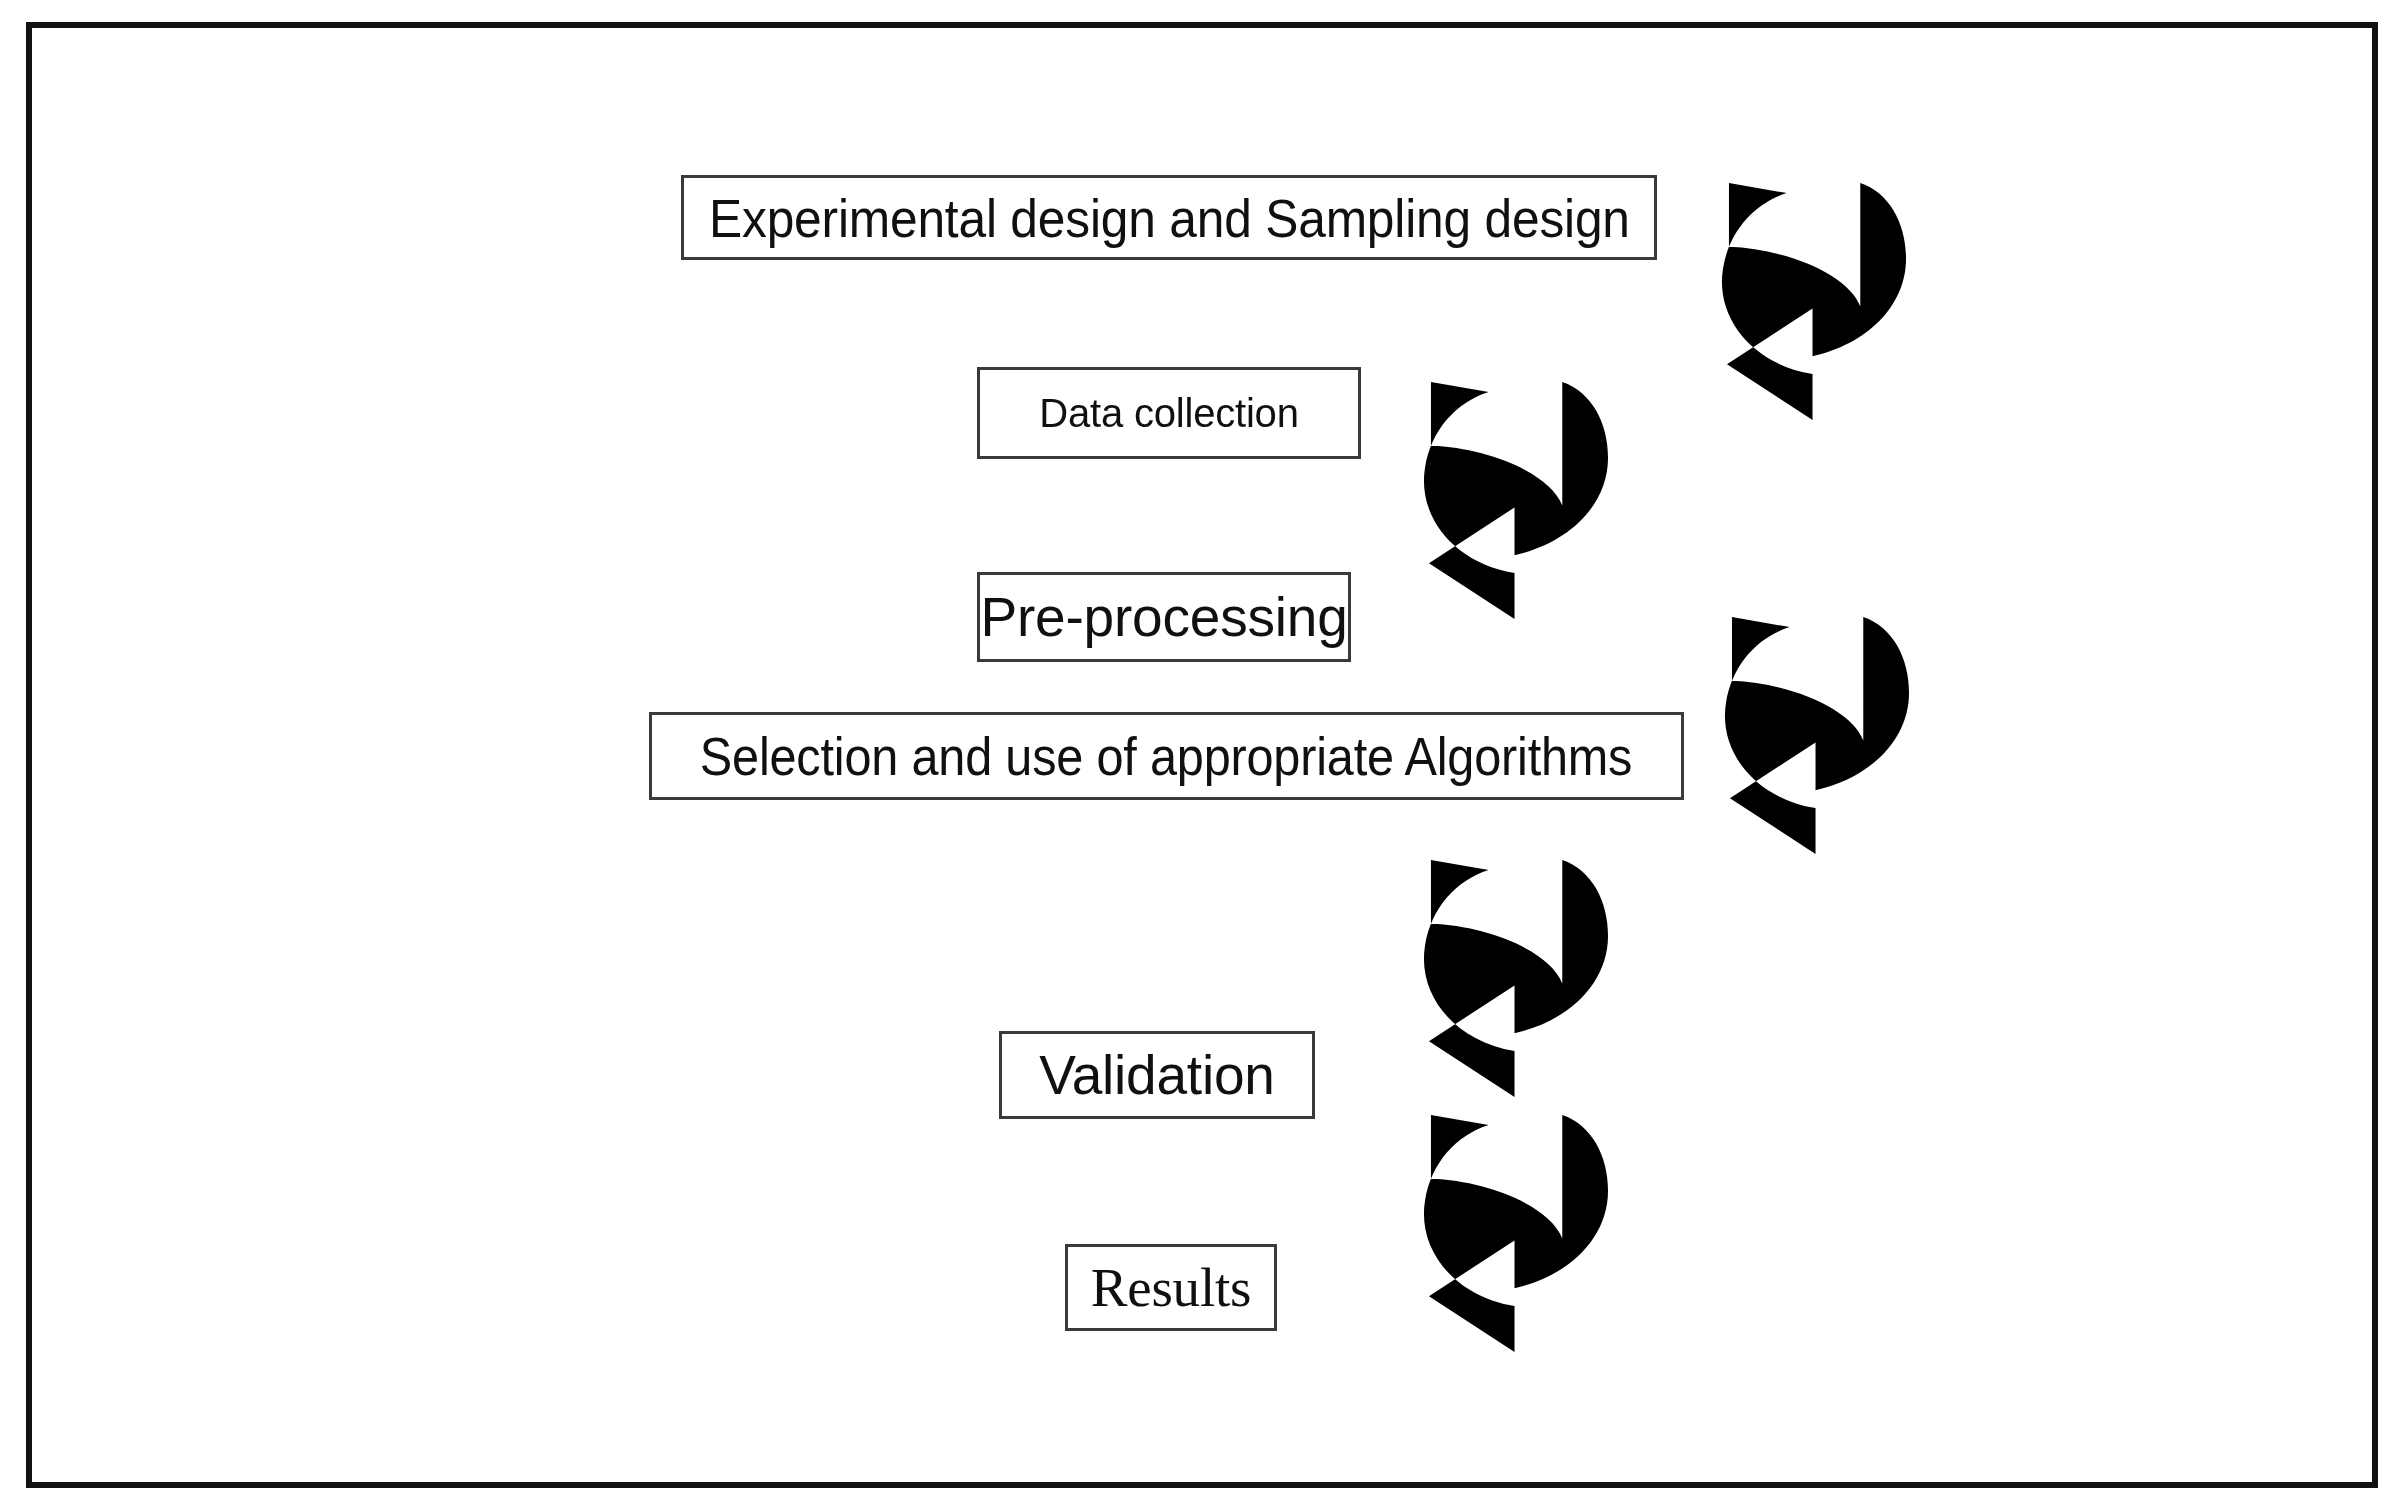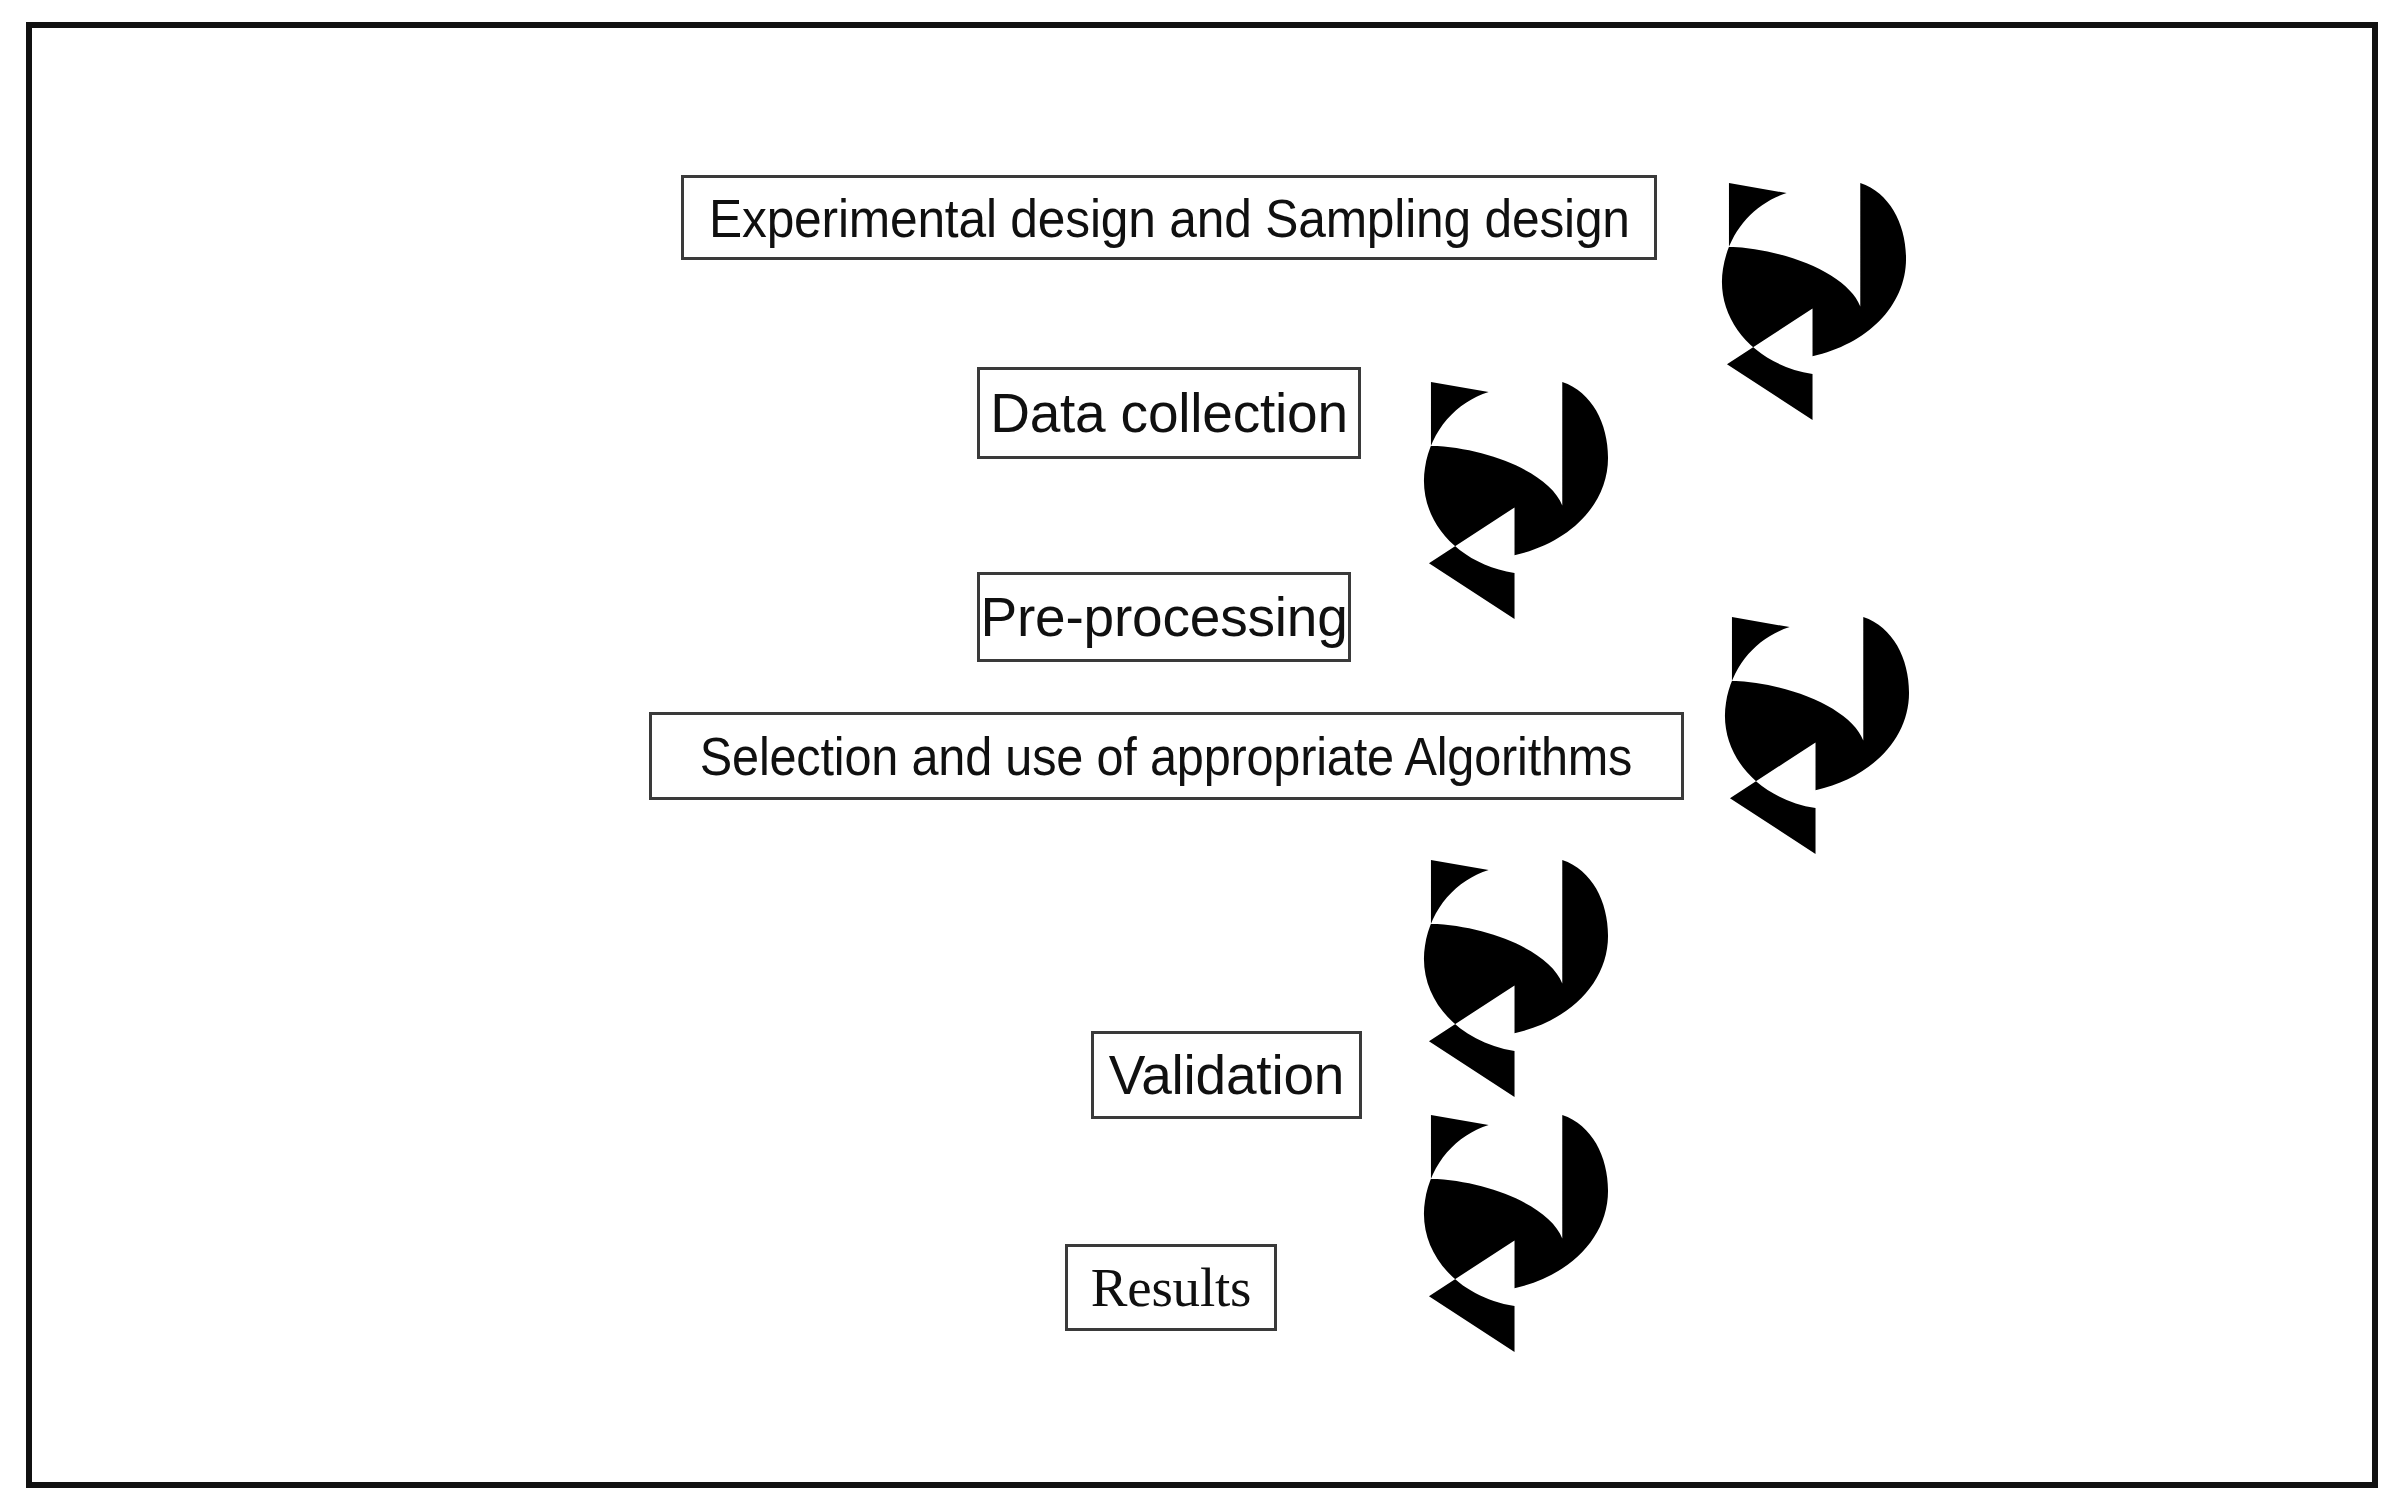--- a/index.html
+++ b/index.html
@@ -49,34 +49,34 @@
   }
   
   #box-experimental-design {
     left: 649px;  top: 147px;  width: 976px; height: 85px;
   }
   #box-experimental-design .label { font-size: 54px; transform: scaleX(0.92); }
 
   #box-data-collection {
     left: 945px;  top: 339px;  width: 384px; height: 92px;
   }
-  #box-data-collection .label { font-size: 55px; }
+  #box-data-collection .label { font-size: 40px; }
 
   #box-pre-processing {
     left: 945px;  top: 516px;  width: 374px; height: 90px; margin-top: 28px;
   }
   #box-pre-processing .label { font-size: 55px; }
 
   #box-algorithms {
     left: 617px;  top: 684px;  width: 1035px; height: 88px;
   }
   #box-algorithms .label { font-size: 54px; transform: scaleX(0.90); }
 
   #box-validation {
-    left: 1059px; top: 1003px; width: 271px; height: 88px;
+    left: 967px; top: 1003px; width: 316px; height: 88px;
   }
   #box-validation .label { font-size: 55px; }
 
   #box-results {
     left: 1033px; top: 1216px; width: 212px; height: 87px;
   }
   #box-results .label { font-size: 55px; font-family: Liberation Serif, serif; }
 
   
   .curved-arrow {

